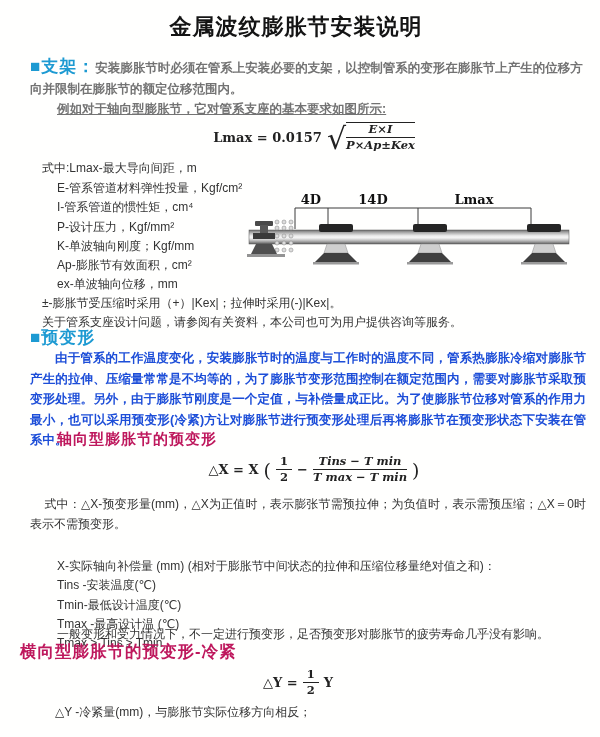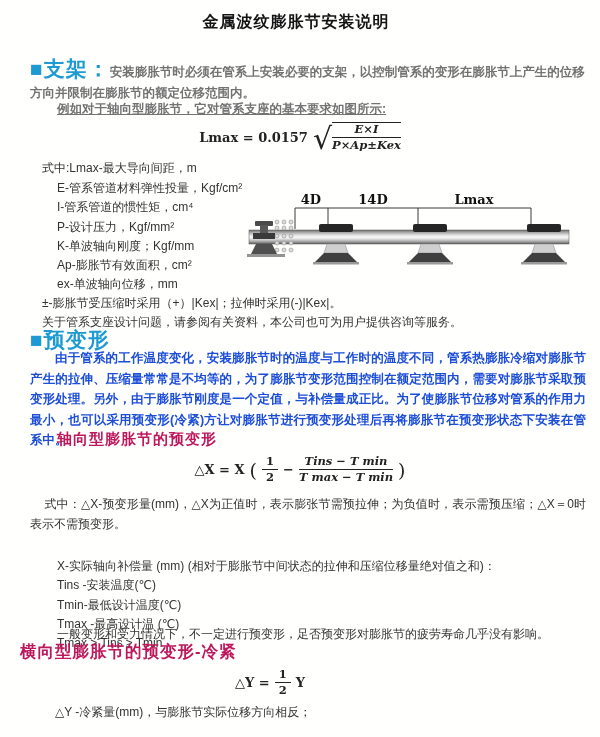--- a/index.html
+++ b/index.html
@@ -1,27 +1,27 @@
 <!DOCTYPE html>
 <html><head>
 <meta charset="utf-8">
 <style>
   html,body{margin:0;padding:0;background:#e8e8e8;}
   .page{position:relative;width:600px;height:737px;background:#fffffe;margin:0 auto;overflow:hidden;
         font-family:"Liberation Sans","DejaVu Sans",sans-serif;color:#3a3a3a;}
   .abs{position:absolute;}
-  .doc-title{top:12px;left:0;right:8px;text-align:center;font-size:16px;font-weight:700;color:#141414;letter-spacing:1px;}
-  .sec-head{font-size:21px;font-weight:700;color:#1d9ad2;letter-spacing:1px;}
+  .doc-title{top:12px;left:0;right:8px;text-align:center;font-size:22px;font-weight:700;color:#141414;letter-spacing:1px;}
+  .sec-head{font-size:17px;font-weight:700;color:#1d9ad2;letter-spacing:1px;}
   .sub-head{font-weight:700;color:#be185d;letter-spacing:1px;}
   .para{font-size:12.5px;font-weight:700;color:#737373;line-height:21px;text-align:justify;}
   .para2{font-size:12.5px;font-weight:700;color:#1d4ed8;line-height:20.5px;text-align:justify;text-indent:2em;}
   .plain{font-size:12px;font-weight:400;color:#333;}
   .deflist div{line-height:19.3px;}
   .formula{display:flex;align-items:center;justify-content:center;gap:5px;
-           font-family:"DejaVu Serif","Liberation Serif",serif;font-size:13px;font-weight:700;color:#222;}
+           font-family:"DejaVu Serif","Liberation Serif",serif;font-size:13px;font-weight:700;color:#222;margin-left:28px;}
   .frac{display:inline-flex;flex-direction:column;text-align:center;font-size:11.5px;line-height:1.15;font-style:italic;}
   .frac .num{border-bottom:1px solid #222;padding:0 4px 1px 4px;}
   .frac .den{padding-top:1px;}
   .radical{border-top:1.5px solid #222;}
   .sqrt-glyph{font-size:30px;font-weight:400;line-height:0;margin-right:-5px;transform:translateY(2px);}
   .paren{font-size:19px;font-weight:400;}
   .upright{font-style:normal;}
   svg text{font-family:"DejaVu Serif","Liberation Serif",serif;}
 </style>
 </head>

